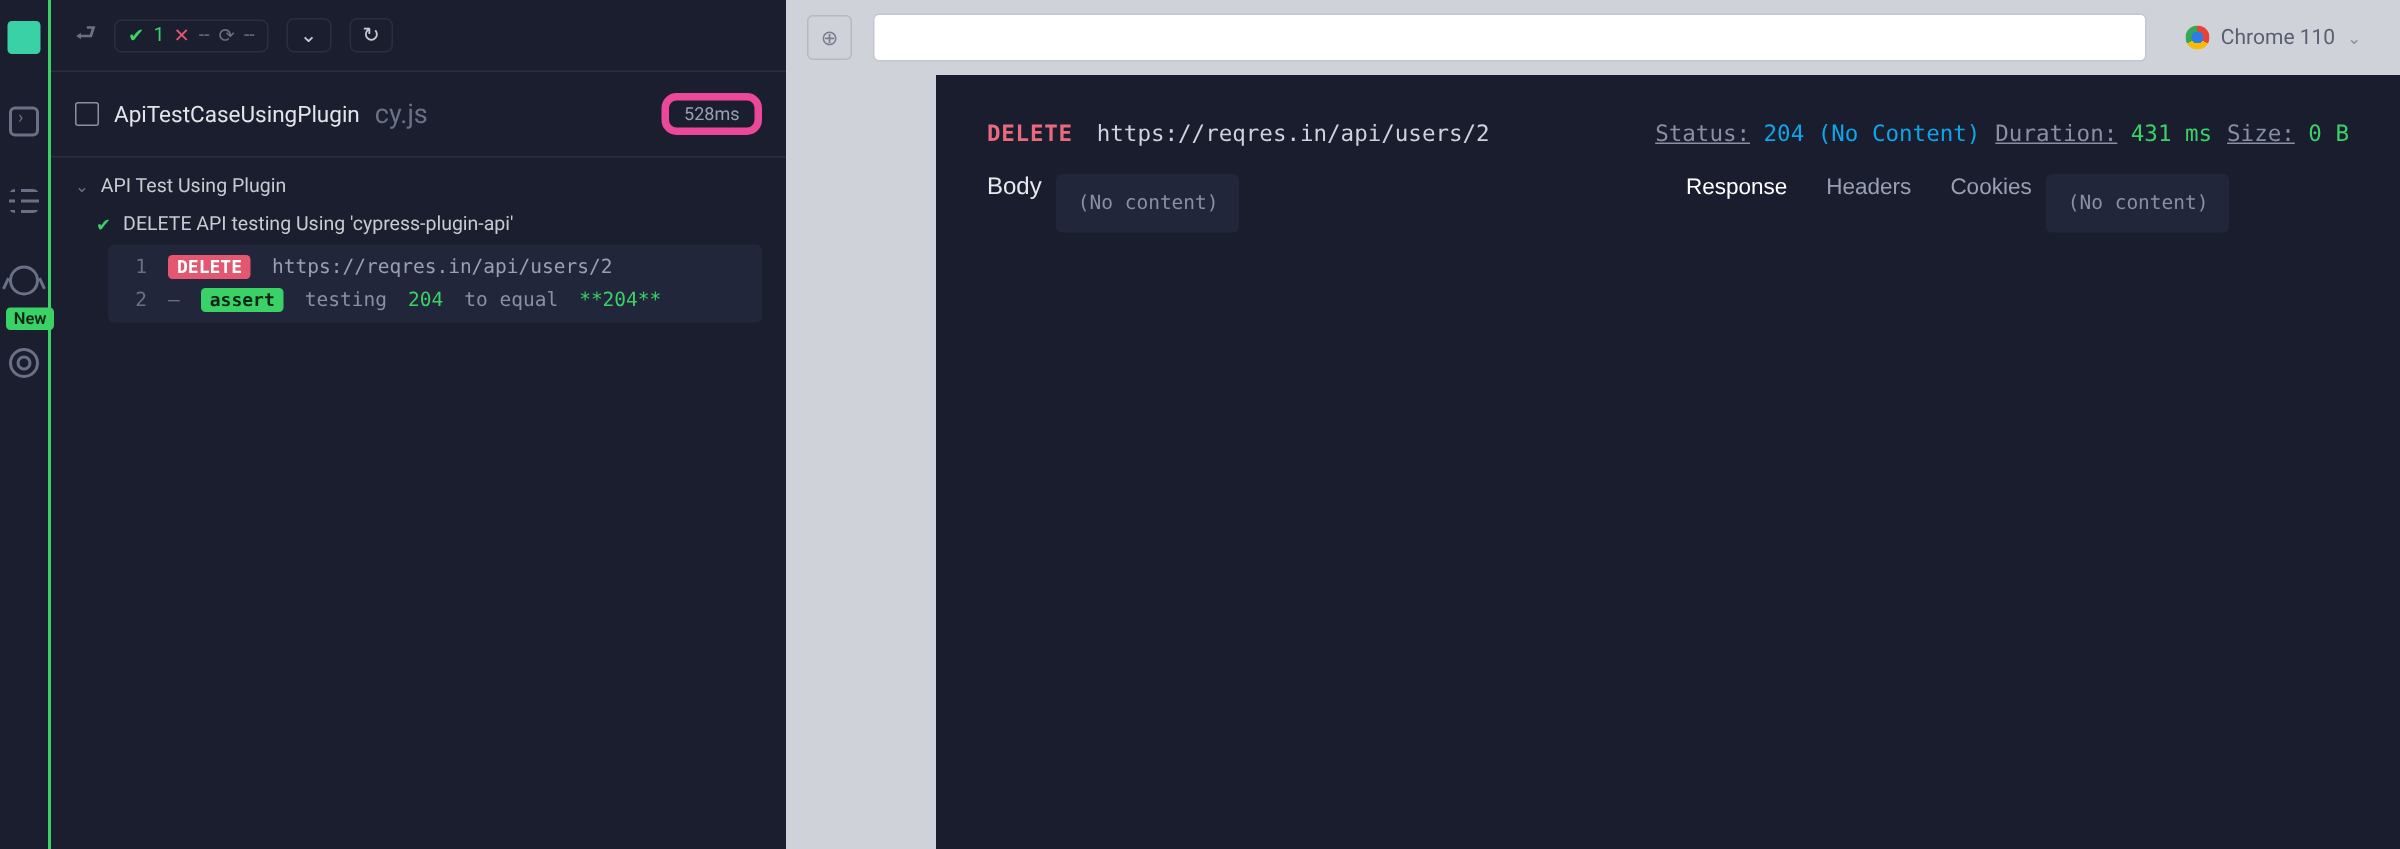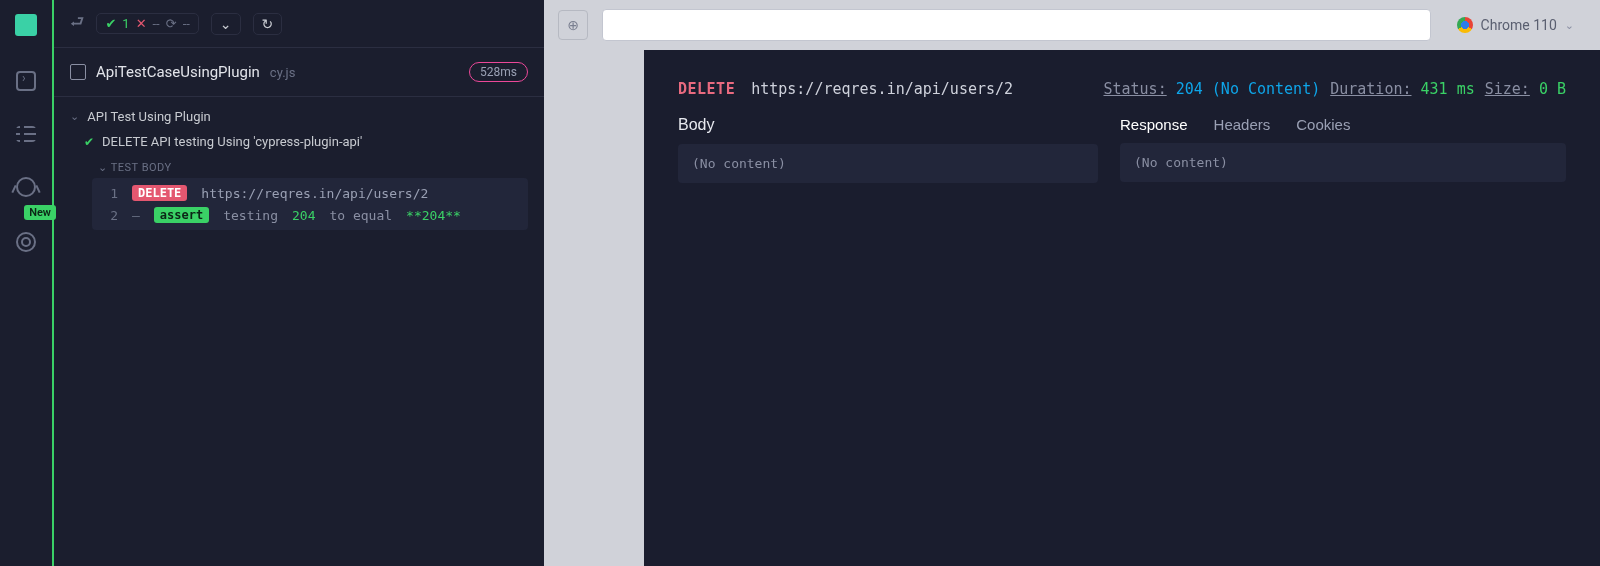--- a/index.html
+++ b/index.html
@@ -14,21 +14,21 @@
   }
 
   .app {
     display: flex;
     width: 100%;
     height: 100%;
   }
 
   
   .rail {
-    width: 52px;
+    width: 32px;
     background: #1b1e2e;
     display: flex;
     flex-direction: column;
     align-items: center;
     padding-top: 14px;
     gap: 35px;
     position: relative;
   }
   .rail .logo {
     width: 22px; height: 22px; background:#3ad1a6; border-radius:3px;
@@ -101,23 +101,23 @@
   .chev-box, .reload-box{
     border:1px solid #2b2e41;border-radius:5px;padding:2px 8px;color:#c8cbd1;cursor:pointer;
   }
   .file-row{
     display:flex;align-items:center;gap:10px;padding:14px 16px;border-bottom:1px solid #2b2e41;
   }
   .file-icon{
     width:16px;height:16px;border:1.5px solid #8a8fa3;border-radius:2px;
   }
   .file-name{color:#e2e4ea;font-size:15px;}
-  .file-ext{color:#6a7085;font-size:13px;}
+  .file-ext{color:#6a7085;font-size:18px;}
   .duration{
-    margin-left:auto;border:1px solid #ec4899;border-radius:10px;padding:2px 10px;font-size:12px;color:#9aa0b4;
+    margin-left:auto;border:5px solid #ec4899;border-radius:10px;padding:2px 10px;font-size:12px;color:#9aa0b4;
   }
   .tree{padding:8px 16px 12px 16px;font-size:13px;}
   .suite{display:flex;align-items:center;gap:8px;padding:4px 0;color:#c8cbd1;}
   .caret{color:#6a7085;font-size:11px;}
   .test{display:flex;align-items:center;gap:8px;padding:6px 0 6px 14px;color:#c8cbd1;}
   .check{color:#3ad166;font-size:12px;}
   .section-label{padding:6px 0 4px 28px;color:#6a7085;font-size:11px;letter-spacing:.5px;}
   .log-lines{background:#22263a;border-radius:4px;margin-left:22px;padding:4px 0;}
   .log-line{
     display:flex;align-items:center;gap:14px;
@@ -171,26 +171,26 @@
     display:flex;align-items:center;gap:16px;font-size:15px;margin-bottom:18px;white-space:nowrap;
   }
   .kw-delete{color:#e96a7f;font-weight:600;letter-spacing:.5px;}
   .req-url{color:#cfd2dc;}
   .meta{margin-left:auto;display:flex;gap:10px;}
   .meta .k{color:#8a8fa3;text-decoration:underline;}
   .meta .status{color:#0ea5e9;}
   .meta .num{color:#3ad166;}
 
   .columns{display:flex;gap:22px;}
-  .col{display:flex;flex-direction:column;gap:10px;}
+  .col{display:flex;flex-direction:row;gap:10px;}
   .col.body{width:420px;}
   .col.resp{flex:1;}
   .col-title{font-family:-apple-system,sans-serif;font-size:16px;color:#e7e9ef;}
   .tabs{display:flex;gap:26px;font-family:-apple-system,sans-serif;font-size:15px;color:#9aa0b4;}
-  .tabs .active{color:#ffffff;}
+  .tabs .active{color:#ffffff;margin-left:24px;}
   .box{
     background:#22263a;border-radius:4px;padding:12px 14px;color:#8a8fa3;font-size:13px;
   }
 </style>
 </head>
 <body>
 
 <div class="app">
 
   <div class="rail">
@@ -225,24 +225,20 @@
     </div>
 
     <div class="tree">
       <div class="suite">
         <span class="caret">⌄</span>
         <span>API Test Using Plugin</span>
       </div>
       <div class="test">
         <span class="check">✔</span>
         <span>DELETE API testing Using 'cypress-plugin-api'</span>
-      </div>
-      <div class="section-label">
-        <span class="caret">⌄</span>
-        <span>TEST BODY</span>
       </div>
       <div class="log-lines">
         <div class="log-line">
           <span class="ln">1</span>
           <span class="badge delete">DELETE</span>
           <span class="url">https://reqres.in/api/users/2</span>
         </div>
         <div class="log-line assert-line">
           <span class="ln">2</span>
           <span class="dash">–</span>

